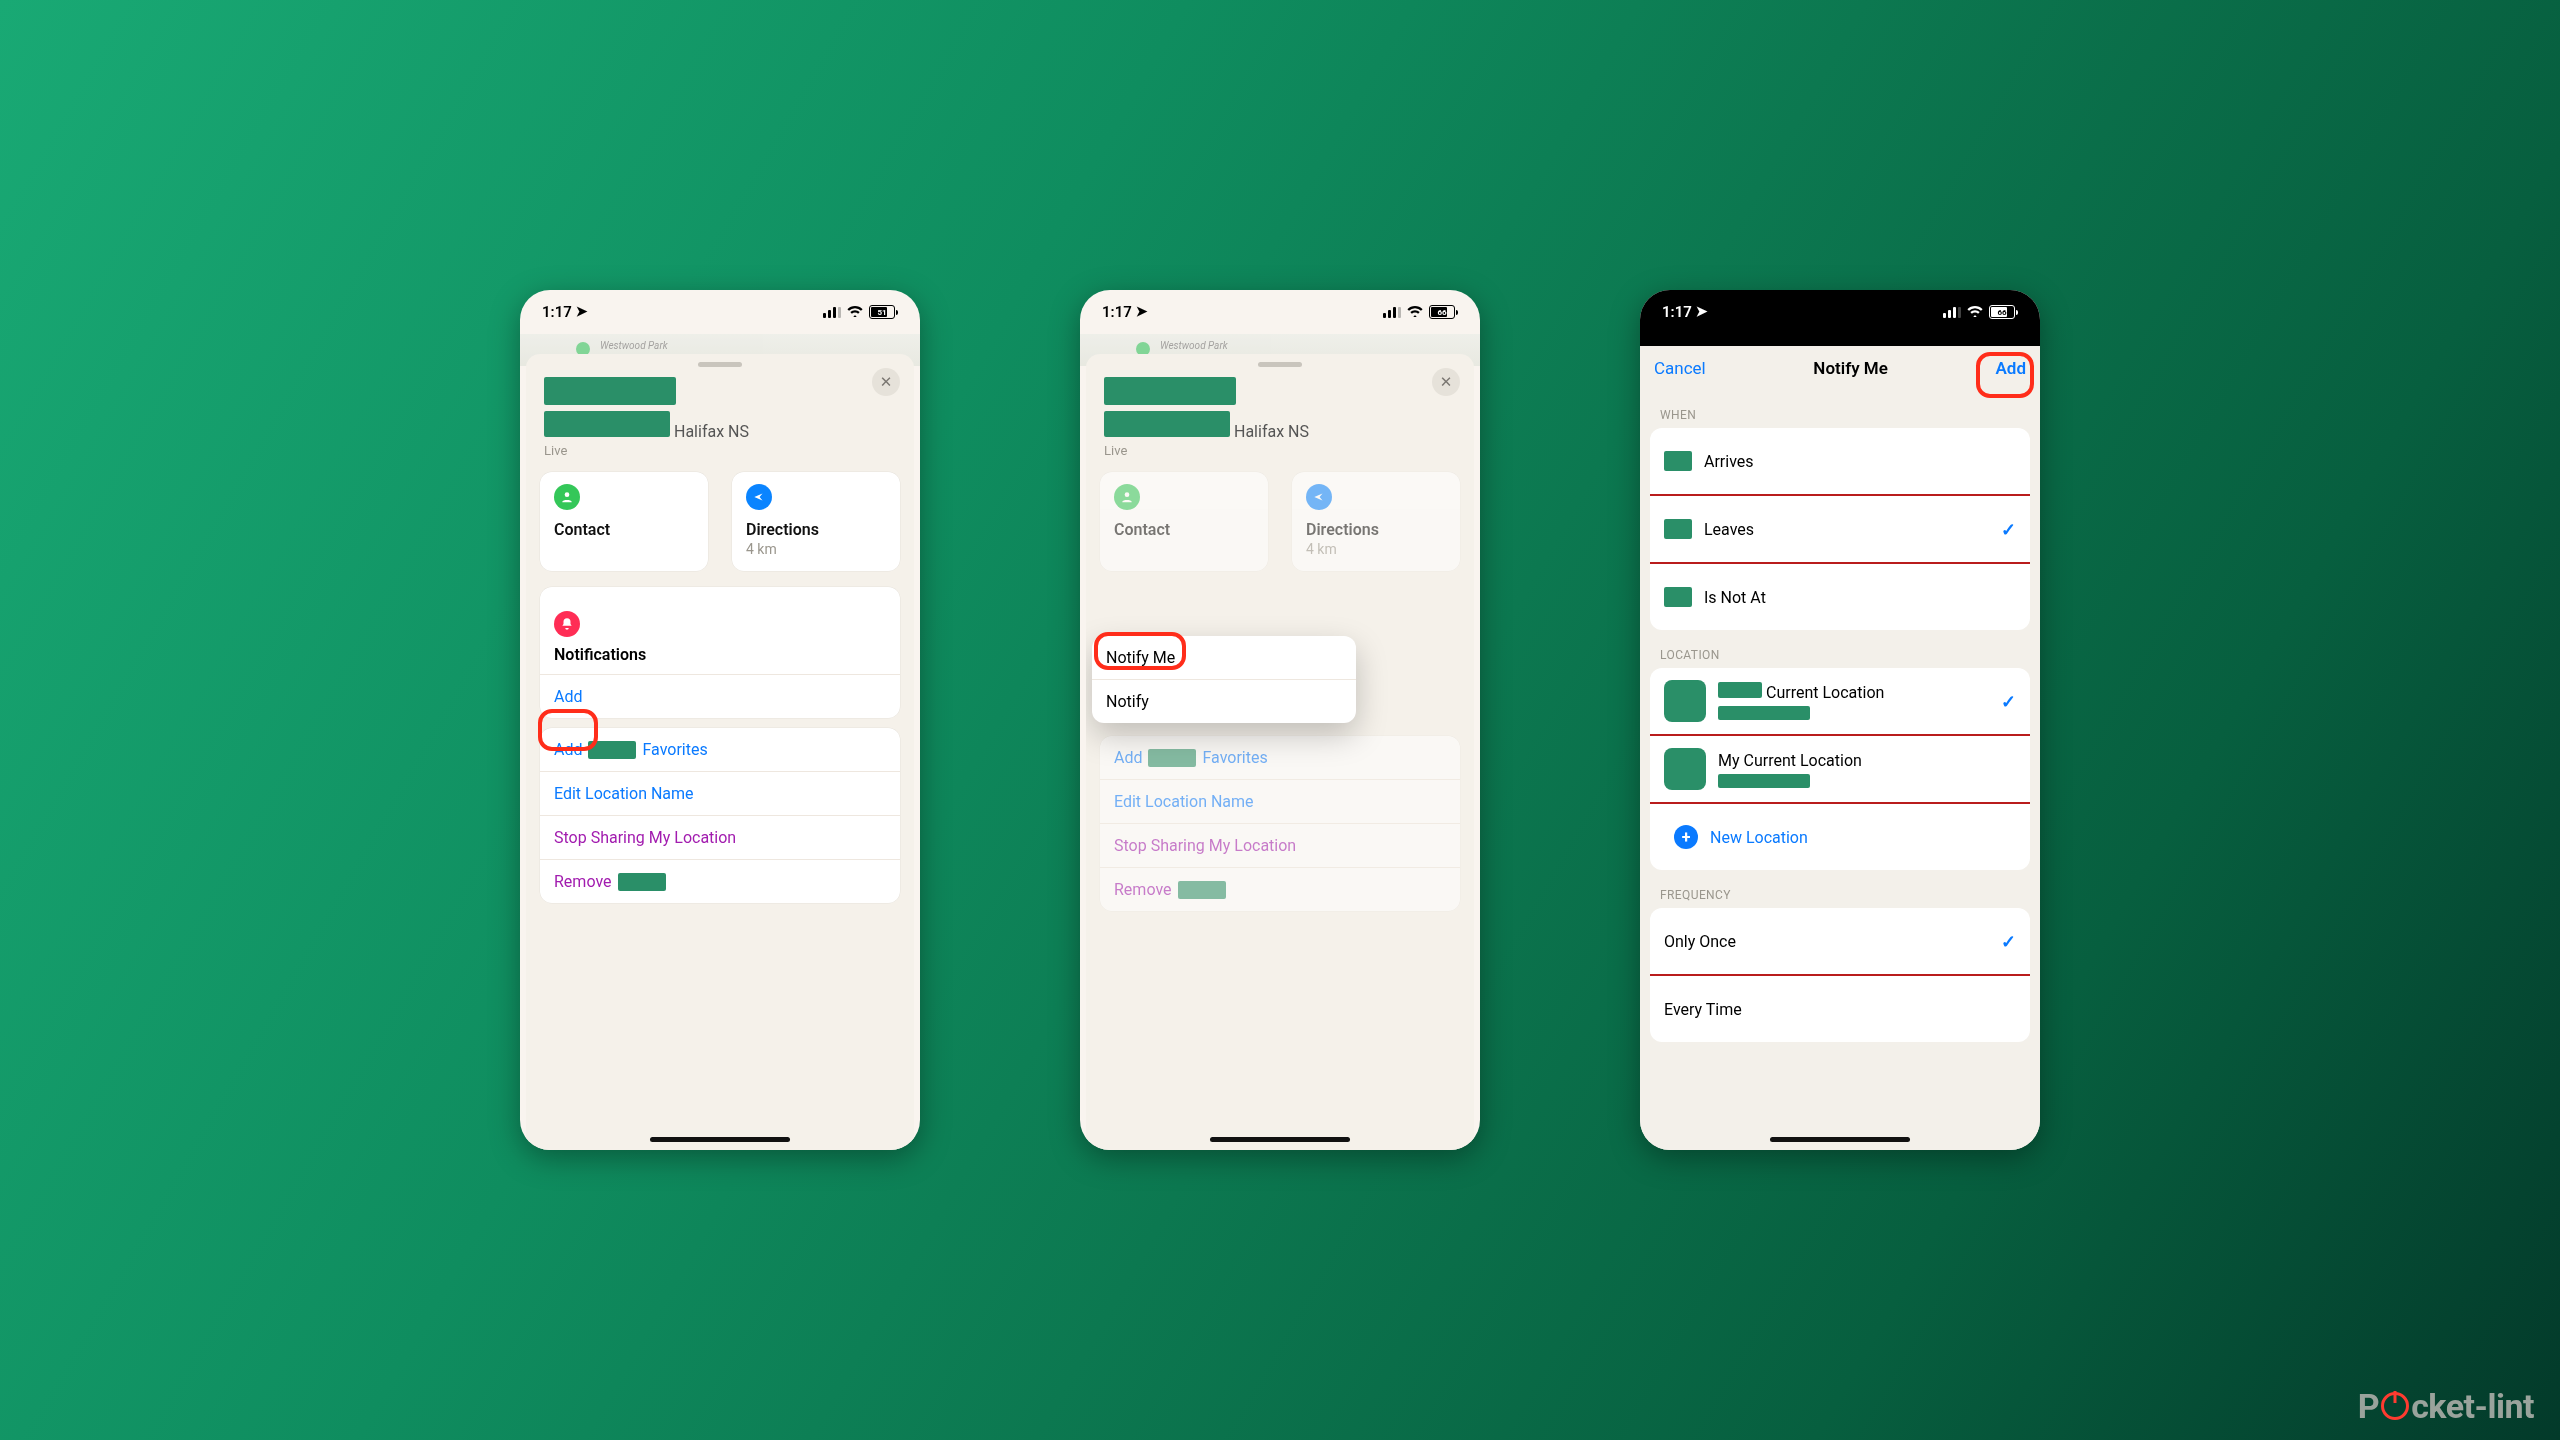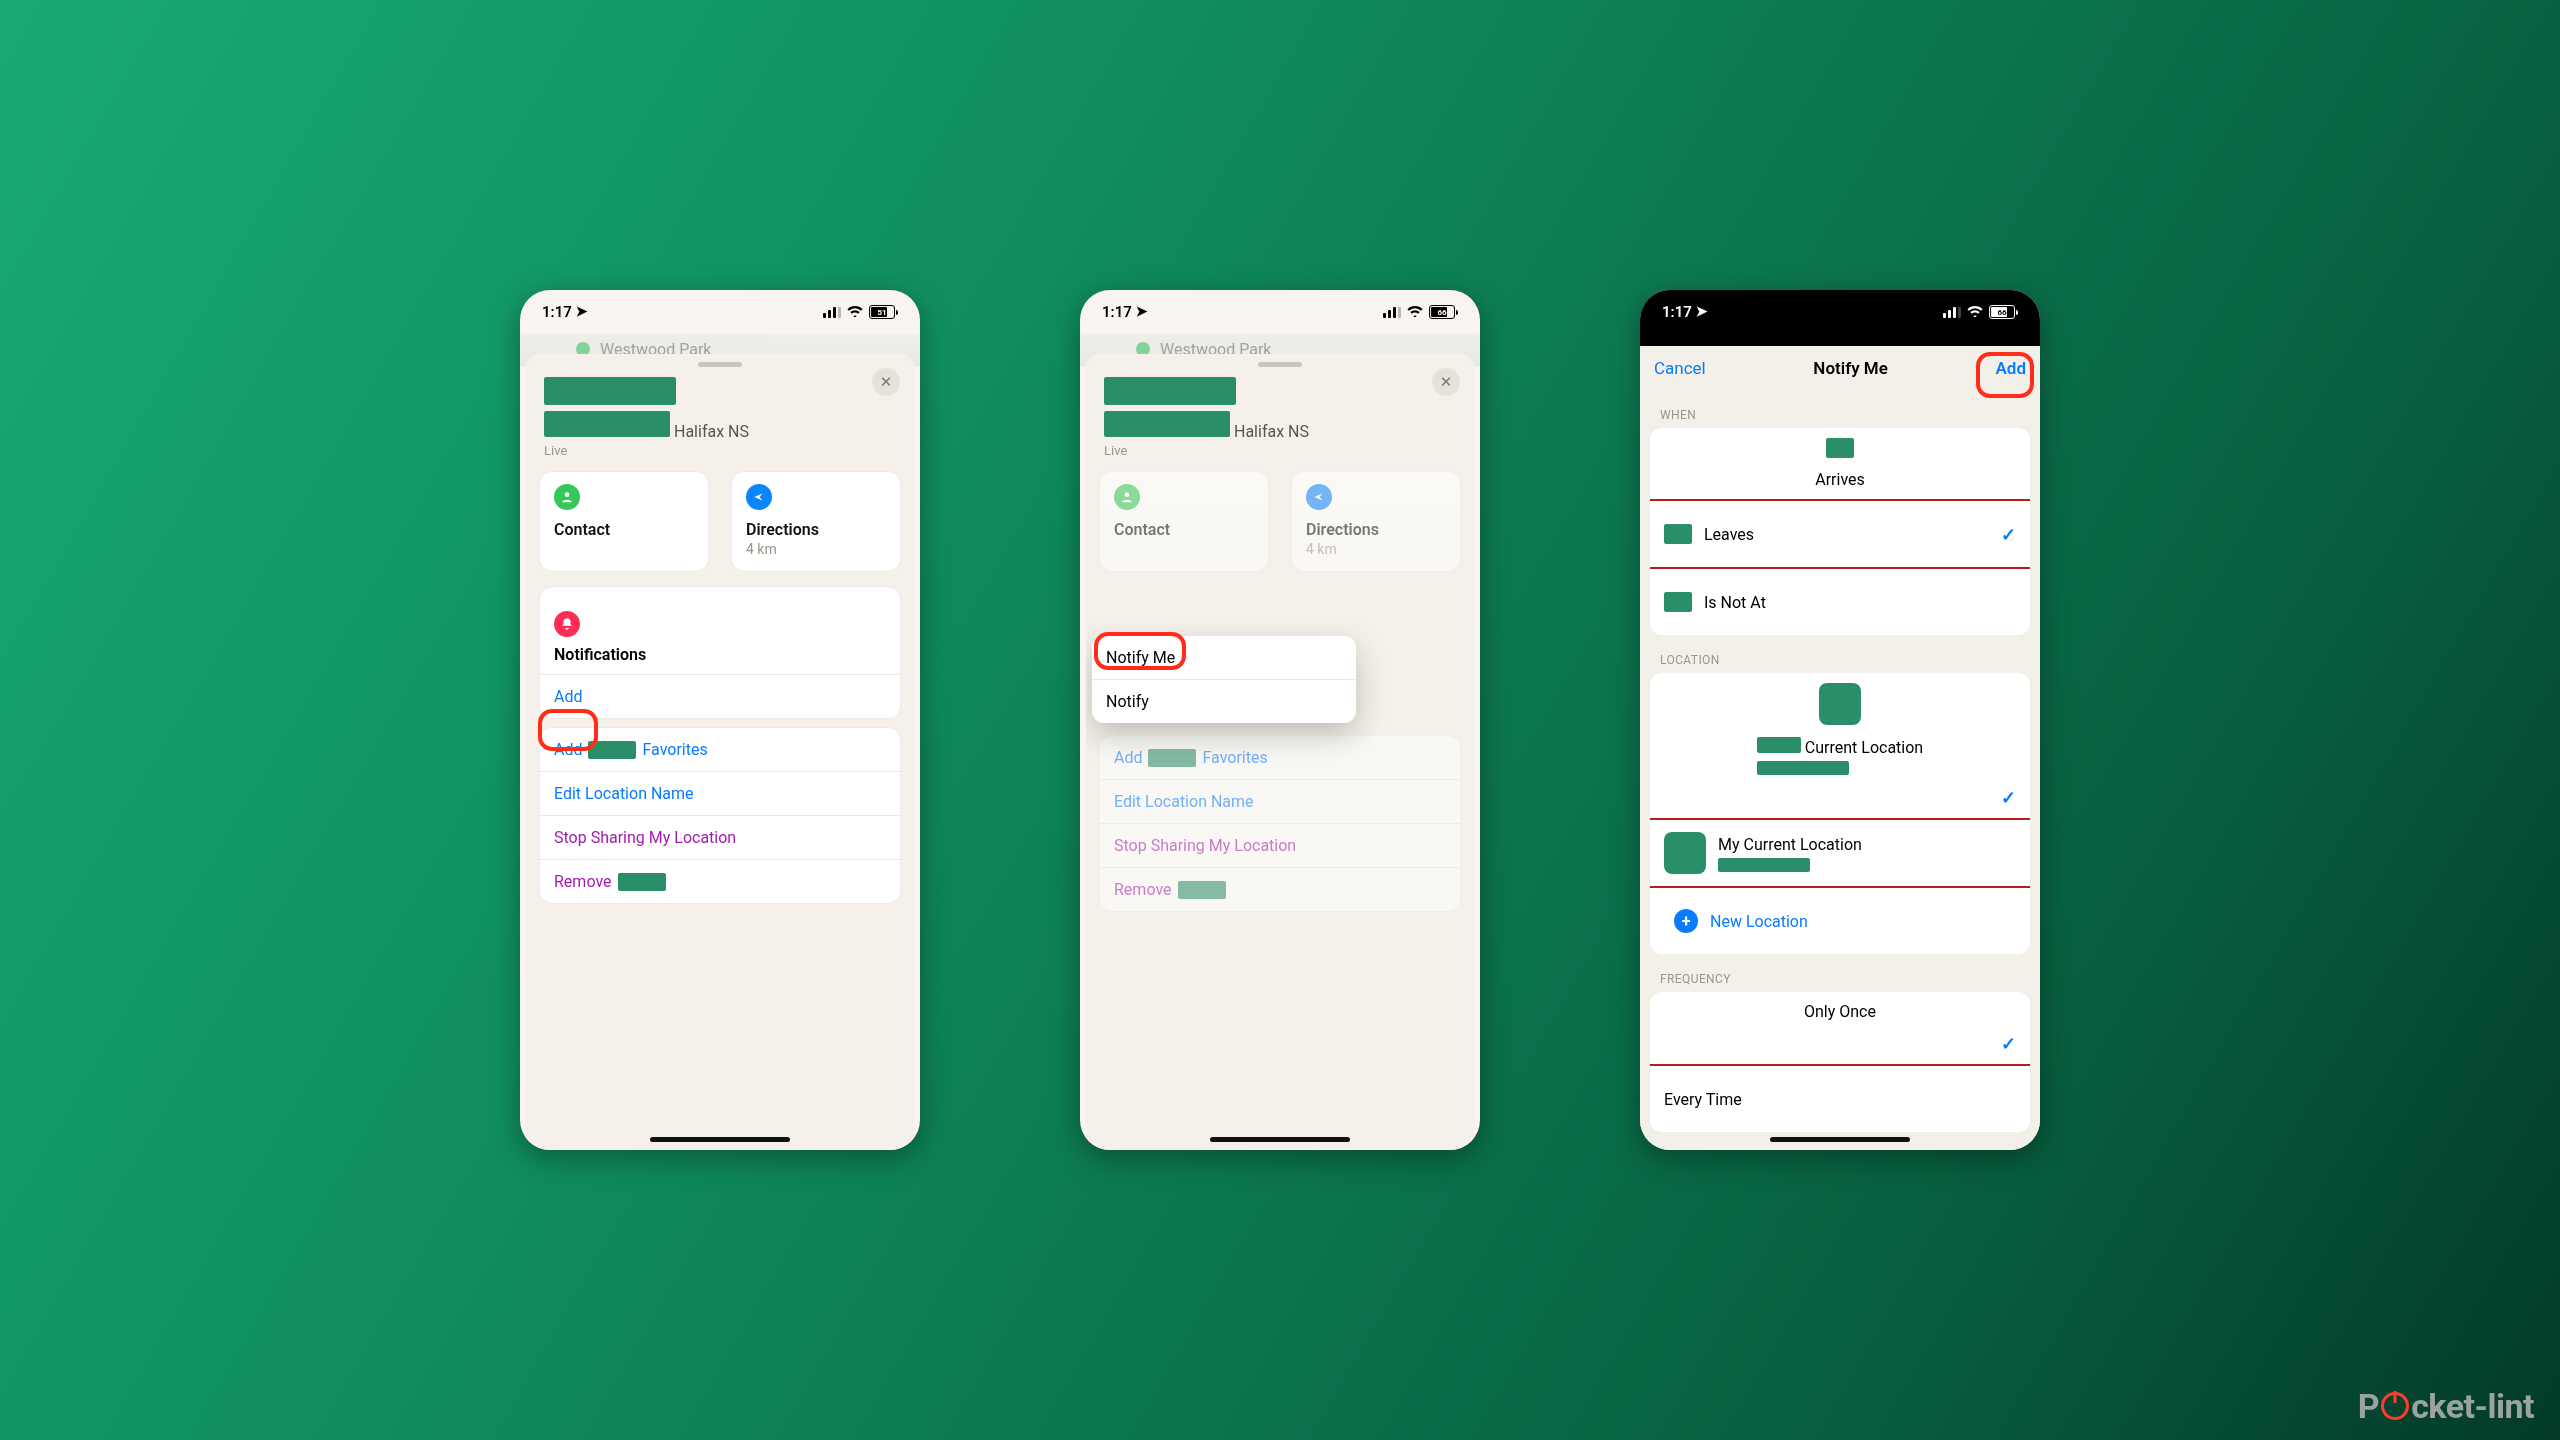--- a/index.html
+++ b/index.html
@@ -21,21 +21,21 @@
   .battery{display:flex;align-items:center;gap:1px;}
   .battery-box{width:24px;height:12px;border:1.5px solid #000;border-radius:3px;display:flex;align-items:center;justify-content:center;font-size:8px;font-weight:700;position:relative;}
   .battery-fill{position:absolute;left:1px;top:1px;bottom:1px;width:65%;background:#000;border-radius:1px;}
   .battery-text{position:relative;color:#fff;font-size:8px;}
   .phone.dark-status .battery-text{color:#000;}
   .battery-cap{width:2px;height:5px;background:#000;border-radius:0 2px 2px 0;}
   .phone.dark-status .battery-cap{background:#fff;}
   
   .map-peek{height:32px;background:linear-gradient(#e8ece6,#dde2d8);opacity:.6;position:relative;}
   .map-peek::after{content:"";position:absolute;left:56px;top:8px;width:14px;height:14px;border-radius:50%;background:#33c15c;}
-  .map-label{position:absolute;left:80px;top:6px;font-size:16px;color:#6b6b6b;}
+  .map-label{position:absolute;left:80px;top:6px;font-size:10px;color:#6b6b6b;font-style:italic;}
   
   .sheet{position:absolute;left:6px;right:6px;top:64px;bottom:0;background:#f5f1ea;border-radius:14px 14px 0 0;padding:8px 8px 0 8px;overflow:hidden;}
   .grabber{width:44px;height:5px;border-radius:3px;background:#c9c5bd;margin:0 auto 6px;}
   .close-btn{position:absolute;right:14px;top:14px;width:28px;height:28px;border-radius:50%;background:#e6e2da;display:flex;align-items:center;justify-content:center;color:#7a7671;font-size:15px;font-weight:300;}
   .head{padding:4px 10px 8px;}
   .redact{background:#2a8f68;display:inline-block;border-radius:2px;}
   .redact.r1{width:132px;height:28px;}
   .redact.r2{width:126px;height:26px;margin-top:2px;}
   .head-location{display:inline;font-size:16px;color:#555;margin-left:4px;}
   .live{font-size:13px;color:#9a968d;margin-top:2px;}
@@ -67,21 +67,21 @@
   
   .home-ind{position:absolute;bottom:8px;left:50%;transform:translateX(-50%);width:140px;height:5px;border-radius:3px;background:#111;}
   .phone.dark-status .home-ind{background:#111;}
   
   .nav-bar{display:flex;align-items:center;justify-content:space-between;padding:12px 14px;}
   .nav-btn{font-size:17px;color:#0a7aff;}
   .nav-title{font-size:17px;font-weight:600;}
   .sect-label{font-size:12px;color:#9a968d;margin:18px 20px 6px;text-transform:uppercase;letter-spacing:.4px;}
   .list{background:#fff;margin:0 10px;border-radius:12px;overflow:hidden;}
   .lrow{display:flex;align-items:center;padding:10px 14px;border-top:2px solid #b91c1c;font-size:16px;gap:12px;min-height:46px;}
-  .lrow:first-child{border-top:none;flex-direction:column;}
+  .lrow:first-child{border-top:none;}
   .tick{margin-left:auto;color:#0a7aff;font-size:18px;font-weight:600;}
   .swatch{width:28px;height:20px;background:#2a8f68;border-radius:2px;flex-shrink:0;}
   .locsq{width:42px;height:42px;border-radius:8px;background:#2a8f68;flex-shrink:0;}
   .loc-col{display:flex;flex-direction:column;gap:4px;}
   .loc-col .redact{width:92px;height:14px;}
   .plus-circ{width:24px;height:24px;border-radius:50%;background:#0a7aff;color:#fff;display:flex;align-items:center;justify-content:center;font-size:16px;font-weight:700;flex-shrink:0;margin-left:10px;}
   .newloc{color:#0a7aff;}
   
   .watermark{position:absolute;right:26px;bottom:14px;font-size:34px;font-weight:700;color:#9aa39c;display:flex;align-items:center;letter-spacing:-.5px;}
   .watermark .pwr{width:22px;height:22px;border:3px solid #ff3b30;border-radius:50%;position:relative;margin:0 2px;}

